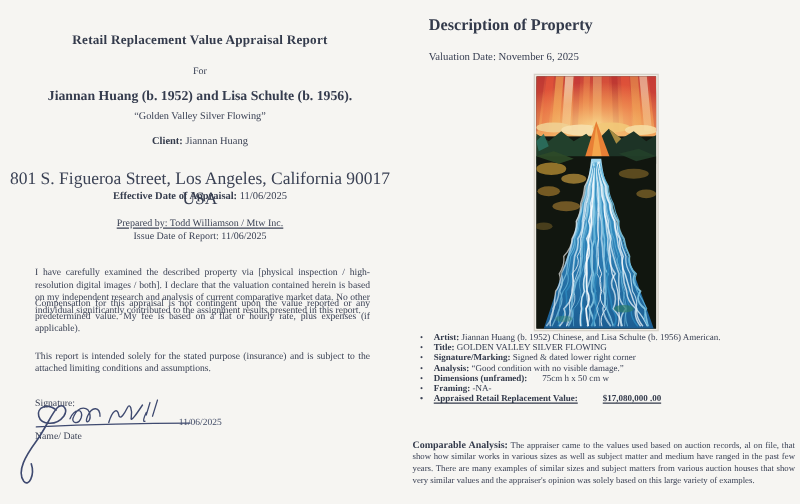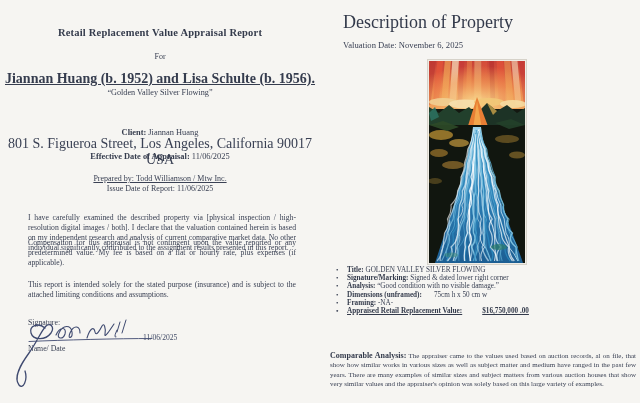--- a/index.html
+++ b/index.html
@@ -7,38 +7,38 @@
     width:640px;height:403px;position:relative;overflow:hidden;
     background:#f6f5f2;
     font-family:"Liberation Serif","DejaVu Serif",serif;
     color:#3a4154;
   }
   .abs{position:absolute;}
   
   .lp-center{left:0;width:320px;text-align:center;}
   .lp-title{top:27px;font-size:10.5px;font-weight:bold;color:#343b4c;letter-spacing:.2px;}
   .lp-for{top:52px;font-size:8px;}
-  .lp-recipients{top:71px;font-size:14px;font-weight:bold;text-decoration:underline;color:#353c4e;}
+  .lp-recipients{top:71px;font-size:11px;font-weight:bold;color:#353c4e;}
   .lp-artname{top:88px;font-size:8.2px;}
-  .lp-client{top:128px;font-size:8.4px;}
+  .lp-client{top:108px;font-size:8.4px;}
   .lp-address{top:136px;font-size:14px;}
   .lp-effective{top:152px;font-size:8.4px;}
   .lp-prepared{top:174px;font-size:8px;text-decoration:underline;}
   .lp-issue{top:184px;font-size:8px;}
   b.lbl{font-weight:bold;color:#343b4c;}
   .lp-par{left:28px;width:268px;font-size:7.7px;line-height:10px;text-align:justify;}
   .p1{top:213px;}
   .p2{top:238px;}
   .p3{top:280px;}
   .sig-label{left:28px;top:318px;font-size:7.8px;}
   .name-date{left:28px;top:344px;font-size:7.8px;}
   .sig-date{left:143px;top:333px;font-size:7.6px;color:#414b66;}
   .sig-svg{left:0;top:300px;}
   
-  .rp-title{left:343px;top:12px;font-size:18px;font-weight:normal;color:#333a4b;text-align:right;}
+  .rp-title{left:343px;top:12px;font-size:13px;font-weight:bold;color:#333a4b;text-align:right;}
   .rp-valdate{left:343px;top:40px;font-size:8.6px;}
   .art-frame{left:427px;top:59px;width:96px;height:202px;background:#efece5;
     border:1px solid #d6d2c9;padding:1px;}
   .art-frame svg{display:block;}
   .rp-bullets{left:334px;top:266px;width:300px;list-style:none;margin:0;padding:0;}
   .rp-bullets li{font-size:7.2px;line-height:8.2px;position:relative;padding-left:13px;}
   .rp-bullets li::before{content:"•";position:absolute;left:2px;top:0;font-size:7px;color:#3a4154;}
   .rp-bullets .gap-md{margin-left:12px;}
   .rp-bullets .gap-lg{margin-left:20px;}
   .rp-bullets li.emph{font-weight:bold;color:#333a4b;}
@@ -190,21 +190,22 @@
         <path d="M51.0,69.28489542007446 Q53.3,81.0 57.8,88.0 Q57.9,95.0 61.7,102.0 Q63.0,109.0 66.3,116.0 Q64.7,123.0 69.3,130.0 Q71.1,137.0 74.4,144.0 Q72.7,151.0 80.1,158.0 Q77.4,165.0 80.8,172.0 Q85.3,179.0 88.4,186.0 Q83.7,193.0 90.2,200.0" fill="none" stroke="#5fb2d8" stroke-width="0.87" stroke-opacity="0.91"></path>
       </g>
     <g>
       <ellipse cx="70" cy="186" rx="8" ry="3" fill="#2e7d6b" opacity="0.7"></ellipse>
       <ellipse cx="22" cy="194" rx="7" ry="2.5" fill="#3a8a77" opacity="0.5"></ellipse>
     </g>
   </svg>
 </div>
 
 <ul class="rp-bullets" style="position:absolute;">
+  <li><b class="lbl">Artist:</b><span> Jiannan Huang (b. 1952) Chinese, and Lisa Schulte (b. 1956) American.</span></li>
   <li><b class="lbl">Title:</b><span> GOLDEN VALLEY SILVER FLOWING</span></li>
   <li><b class="lbl">Signature/Marking:</b><span> Signed &amp; dated lower right corner</span></li>
   <li><b class="lbl">Analysis:</b><span> “Good condition with no visible damage.”</span></li>
   <li><b class="lbl">Dimensions (unframed):</b><span class="gap-md">75cm h x 50 cm w</span></li>
   <li><b class="lbl">Framing:</b><span> -NA-</span></li>
-  <li class="emph"><span class="bullet-line"><b class="lbl">Appraised Retail Replacement Value:</b><span class="gap-lg">$16,750,000 .00</span></span></li>
+  <li class="emph"><span class="bullet-line"><b class="lbl">Appraised Retail Replacement Value:</b><span class="gap-lg">$17,080,000 .00</span></span></li>
 </ul>
 
 <div class="abs rp-comp"><b>Comparable Analysis:</b><span> The appraiser came to the values used based on auction records, al on file, that show how similar works in various sizes as well as subject matter and medium have ranged in the past few years. There are many examples of similar sizes and subject matters from various auction houses that show very similar values and the appraiser's opinion was solely based on this large variety of examples.</span></div>
 
 </body></html>

